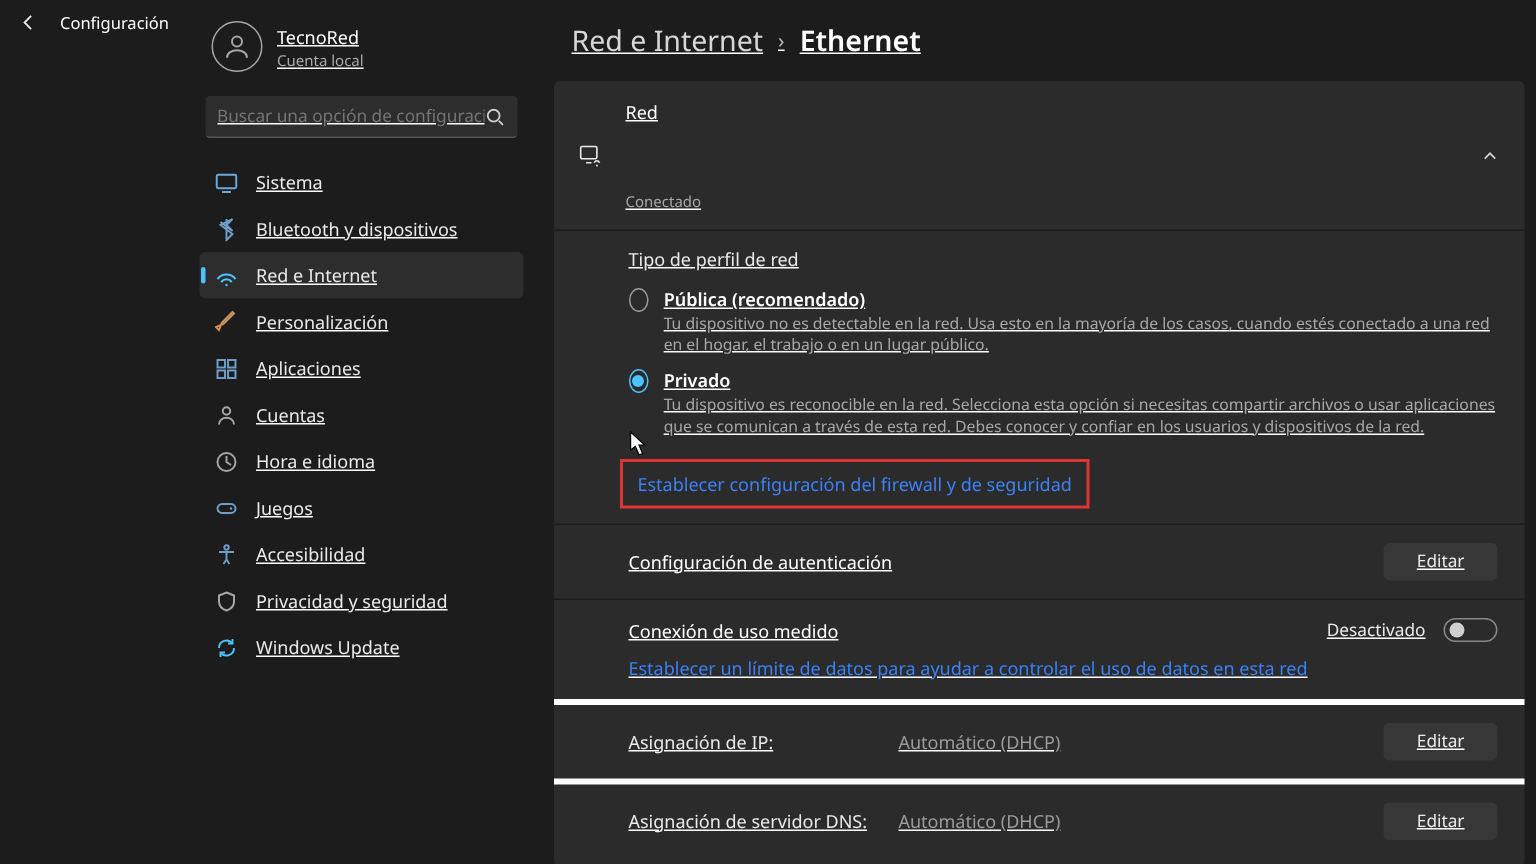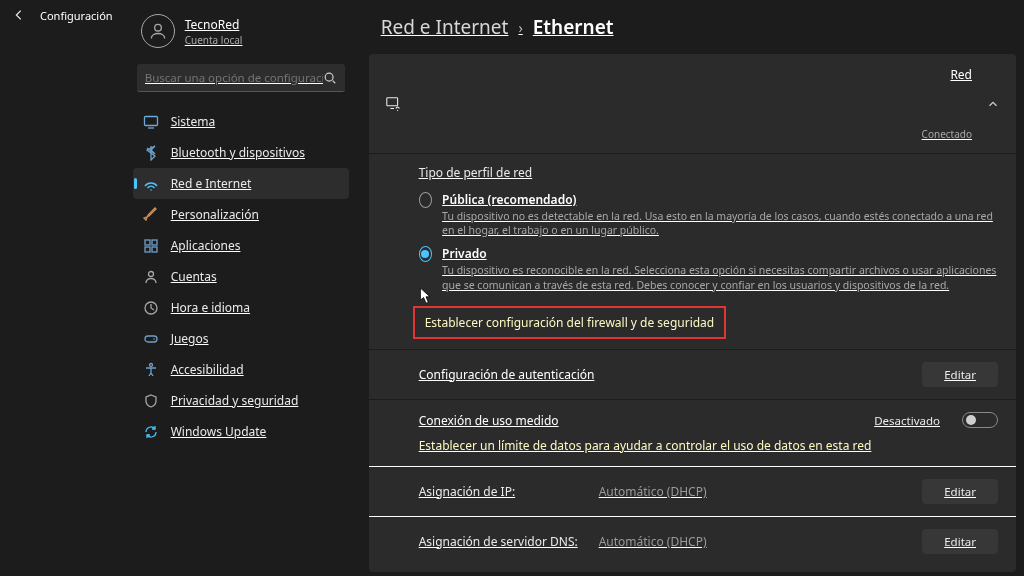--- a/index.html
+++ b/index.html
@@ -32,49 +32,49 @@
 
   .main { flex:1; overflow-y:auto; padding: 10px 0 0 4px;}
   .breadcrumb { display:flex; align-items:center; gap: 10px; padding: 4px 20px 14px 20px; }
   .breadcrumb .crumb { font-size: 19px; font-weight:600; color:#fff; }
   .breadcrumb .light { font-weight:400; color:#d7d7d7;}
   .breadcrumb .chev { color:#bcbcbc; font-size: 14px;}
 
   .panel { background:#2b2b2b; margin: 0 8px 3px 8px; border-radius:4px; }
   .expander-head { display:flex; align-items:center; padding: 12px 16px; gap:14px; }
   .expander-head .neticon { width:18px; height:18px; }
-  .expander-head .labels { display:flex; flex-direction:column; flex:1;text-align:right;}
+  .expander-head .labels { display:flex; flex-direction:column; flex:1;}
   .expander-head .t1 { font-size: 12px; }
   .expander-head .t2 { font-size: 10px; color:#a8a8a8;margin-top:44px; }
 
   .inner { padding: 0 0 6px 0; }
   .section { padding: 10px 18px 10px 50px; border-top: 1px solid #1c1c1c;}
   .sec-title { font-size: 12px; color:#eaeaea; margin-bottom: 10px;}
 
   .radio-row { display:flex; align-items:flex-start; gap: 10px; padding: 0 0 8px 0;}
   .radio { width:16px; height:16px; border: 1.5px solid #9a9a9a; border-radius:50%; margin-top: 1px; display:flex; align-items:center; justify-content:center; background:#2b2b2b;}
   .radio.checked { border-color:#4cc2ff; }
   .radio.checked::after { content:""; width:8px; height:8px; border-radius:50%; background:#4cc2ff; }
   .radio-label { font-size: 12px; font-weight:600;}
   .radio-desc { font-size: 10.5px; color:#a8a8a8; max-width: 680px; line-height:1.35; margin-top:1px;}
 
-  .link { color:#fef9c3; font-size: 12px; cursor:pointer; }
+  .link { color:#3b82f6; font-size: 12px; cursor:pointer; }
   .highlight-box { border: 2px solid #e03535; padding: 6px 10px; display:inline-block; margin-top:6px; margin-left:-6px;}
 
   .row { display:flex; align-items:center; padding: 12px 18px 12px 50px; border-top: 1px solid #1c1c1c;}
   .row .left { flex:1; display:flex; flex-direction:column; gap:3px;}
   .row .l1 { font-size: 12px;}
   .row .l2 { font-size: 10.5px; color:#a8a8a8; max-width: 600px;}
   .row .right { display:flex; align-items:center; gap:10px;}
   .btn { background:#373737; color:#eaeaea; border:none; padding:5px 22px; border-radius:4px; font-size:11.5px; cursor:pointer;}
-  .toggle { display:flex; align-items:center; gap:22px; font-size:11.5px; color:#eaeaea;}
+  .toggle { display:flex; align-items:center; gap:12px; font-size:11.5px; color:#eaeaea;}
   .toggle-track { width:36px; height:16px; border-radius:9px; border:1px solid #888; background:#2b2b2b; position:relative;}
   .toggle-knob { width:10px; height:10px; border-radius:50%; background:#cfcfcf; position:absolute; left:3px; top:2px;}
 
-  .kv-row { display:flex; align-items:center; padding: 12px 18px 12px 50px; border-top: 1px solid #ffffff; gap:10px;}
+  .kv-row { display:flex; align-items:center; padding: 12px 18px 12px 50px; border-top: 4px solid #ffffff; gap:10px;}
   .kv-key { width: 170px; font-size: 12px; color:#eaeaea;}
   .kv-val { flex:1; font-size: 12px; color:#9b9b9b;}
 
   .cursor { position:absolute; width:16px; height:20px; left:418px; top:286px; z-index:50; pointer-events:none;}
 
   .chev-up { width:14px; height:14px; }
   ::-webkit-scrollbar { width:0; }
 </style>
 </head>
 <body>

